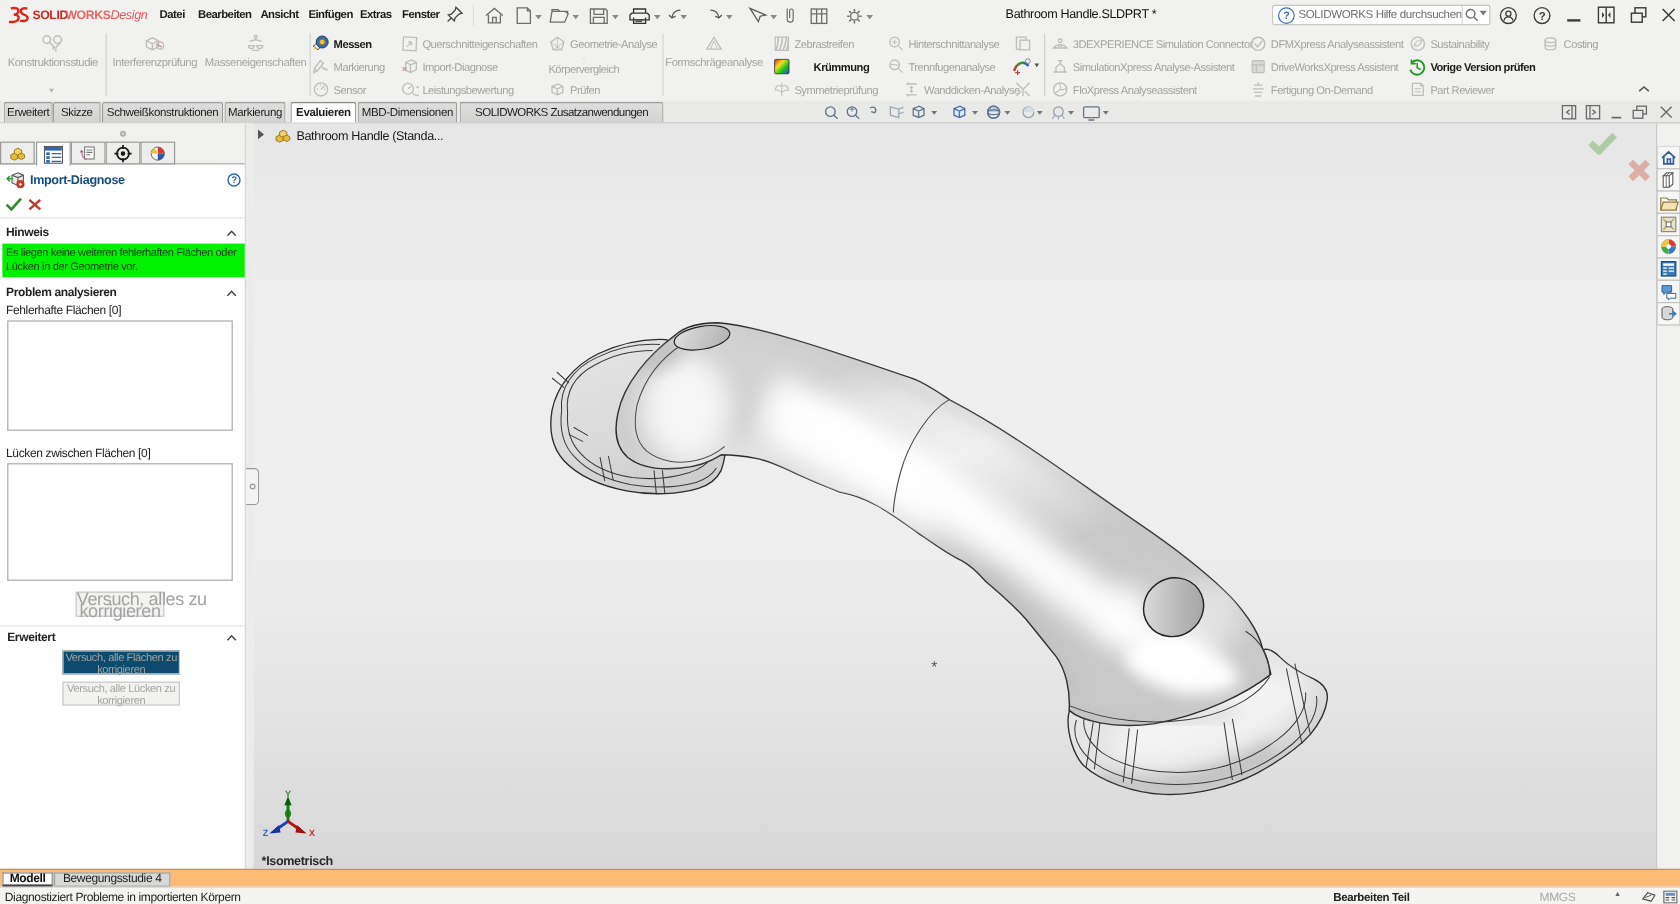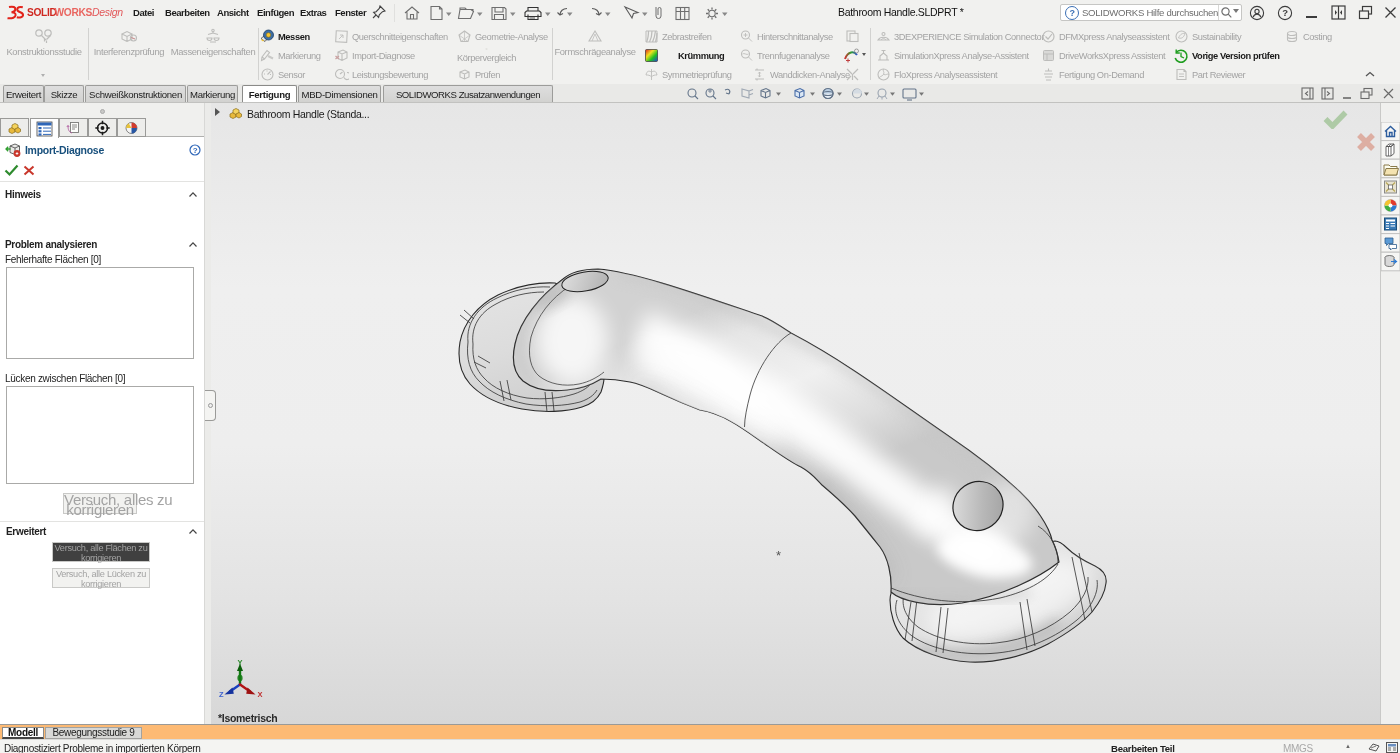--- a/index.html
+++ b/index.html
@@ -423,21 +423,21 @@
         <path d="M2 6 L6 2.5 L10 6" fill="none" stroke="#555" stroke-width="1.3"></path>
       </svg>
     </div>
 </div>
 
 <div class="abs" id="tabrow" style="left:0;top:84px;width:1400px;height:19px;background:#e9e9e7;border-bottom:1px solid #c2c2c0;box-sizing:border-box;">
   <div class="tab" style="left:3px;width:41px;">Erweitert</div>
   <div class="tab" style="left:44px;width:40px;">Skizze</div>
   <div class="tab" style="left:85px;width:101px;">Schweißkonstruktionen</div>
   <div class="tab" style="left:187px;width:51px;">Markierung</div>
-  <div class="tab" style="left:242px;width:55px;background:#fff;font-weight:bold;border-color:#8a8a88;">Fertigung</div>
+  <div class="tab" style="left:242px;width:55px;background:#fff;font-weight:bold;border-color:#8a8a88;">Evaluieren</div>
   <div class="tab" style="left:298px;width:83px;">MBD-Dimensionen</div>
   <div class="tab" style="left:383px;width:170px;letter-spacing:-0.45px;">SOLIDWORKS Zusatzanwendungen</div>
   <svg class="abs" style="left:685px;top:2px;" width="240" height="16" viewBox="0 0 240 16">
     <g fill="none" stroke="#64758a" stroke-width="1.1">
       <circle cx="7" cy="7" r="4"></circle>
         <line x1="10" y1="10" x2="13" y2="13"></line>
       <circle cx="25" cy="7" r="4"></circle>
         <line x1="28" y1="10" x2="31" y2="13"></line>
         <path d="M23 5 h4 M25 3 v4" stroke-width="0.8"></path>
       <path d="M40 4 C44 2 46 5 44 8 M44 8 L41 7 M44 8 L45 5"></path>
@@ -681,37 +681,38 @@
       </svg>
     <svg class="abs" style="left:23px;top:62px;" width="12" height="11" viewBox="0 0 12 11">
         <path d="M1.5 1.5 L10.5 9.5 M10.5 1.5 L1.5 9.5" stroke="#c9372c" stroke-width="2"></path>
       </svg>
     <div class="abs" style="left:0;top:78px;width:211px;height:1px;background:#e3e3e1;"></div>
 
     <div class="abs" style="left:5px;top:86px;font-weight:bold;color:#222;">Hinweis</div>
     <svg class="abs" style="left:188px;top:88px;" width="10" height="7" viewBox="0 0 10 7">
         <path d="M1.5 5.5 L5 1.8 L8.5 5.5" fill="none" stroke="#444" stroke-width="1.2"></path>
       </svg>
+    <div class="abs" style="left:2px;top:100px;width:203px;height:28px;background:#00f000;padding:2px 0 0 3px;box-sizing:border-box;color:#1a3a1a;line-height:11.5px;font-size:9.2px;letter-spacing:-0.3px;white-space:nowrap;">Es liegen keine weiteren fehlerhaften Flächen oder<br>Lücken in der Geometrie vor.</div>
 
     <div class="abs" style="left:5px;top:136px;font-weight:bold;color:#222;">Problem analysieren</div>
     <svg class="abs" style="left:188px;top:138px;" width="10" height="7" viewBox="0 0 10 7">
         <path d="M1.5 5.5 L5 1.8 L8.5 5.5" fill="none" stroke="#444" stroke-width="1.2"></path>
       </svg>
     <div class="abs" style="left:5px;top:151px;color:#222;">Fehlerhafte Flächen [0]</div>
     <div class="abs" style="left:6px;top:164px;width:188px;height:92px;background:#fff;border:1px solid #aaaaa8;box-sizing:border-box;"></div>
     <div class="abs" style="left:5px;top:270px;color:#222;">Lücken zwischen Flächen [0]</div>
     <div class="abs" style="left:6px;top:283px;width:188px;height:98px;background:#fff;border:1px solid #aaaaa8;box-sizing:border-box;"></div>
     <div class="abs" style="left:63px;top:390px;width:74px;height:21px;background:#f2f2f0;border:1px solid #c9c9c7;box-sizing:border-box;text-align:center;color:#a3a3a3;line-height:9.5px;padding-top:1px;font-size:15px;letter-spacing:-0.3px;white-space:nowrap;">Versuch, alles zu<br>korrigieren</div>
     <div class="abs" style="left:0;top:418px;width:211px;height:1px;background:#e3e3e1;"></div>
 
     <div class="abs" style="left:6px;top:423px;font-weight:bold;color:#222;">Erweitert</div>
     <svg class="abs" style="left:188px;top:425px;" width="10" height="7" viewBox="0 0 10 7">
         <path d="M1.5 5.5 L5 1.8 L8.5 5.5" fill="none" stroke="#444" stroke-width="1.2"></path>
       </svg>
-    <div class="abs" style="left:52px;top:439px;width:98px;height:20px;background:#404040;border:1px solid #c9c9c7;box-sizing:border-box;text-align:center;color:#a3a3a3;line-height:9.5px;padding-top:1px;font-size:9.2px;letter-spacing:-0.3px;white-space:nowrap;">Versuch, alle Flächen zu<br>korrigieren</div>
+    <div class="abs" style="left:52px;top:439px;width:98px;height:20px;background:#0c4a6e;border:1px solid #c9c9c7;box-sizing:border-box;text-align:center;color:#a3a3a3;line-height:9.5px;padding-top:1px;font-size:9.2px;letter-spacing:-0.3px;white-space:nowrap;">Versuch, alle Flächen zu<br>korrigieren</div>
     <div class="abs" style="left:52px;top:465px;width:98px;height:20px;background:#f2f2f0;border:1px solid #c9c9c7;box-sizing:border-box;text-align:center;color:#a3a3a3;line-height:9.5px;padding-top:1px;font-size:9.2px;letter-spacing:-0.3px;white-space:nowrap;">Versuch, alle Lücken zu<br>korrigieren</div>
 
     <div class="abs" style="left:204px;top:0;width:7px;height:621px;background:#ebebe9;border-left:1px solid #d8d8d6;box-sizing:border-box;"></div>
   </div>
 
   <div class="abs" style="left:205px;top:287px;width:11px;height:31px;background:#f4f4f2;border:1px solid #9a9a98;border-left:none;border-radius:0 4px 4px 0;box-sizing:border-box;"></div>
   <div class="abs" style="left:208px;top:300px;width:5px;height:5px;border:1px solid #999;border-radius:50%;box-sizing:border-box;background:#eee;"></div>
   <div class="abs" id="taskpane" style="left:1380px;top:0;width:20px;height:621px;background:#f0f0ee;border-left:1px solid #c9c9c7;box-sizing:border-box;">
     <svg class="abs" style="left:0px;top:19px;" width="19" height="150" viewBox="0 0 19 150">
       <g stroke="#c2c2c0" stroke-width="1" fill="#f6f6f4">
@@ -761,21 +762,21 @@
           <ellipse cx="5.5" cy="3" rx="4.5" ry="2" fill="#d8d8d8" stroke="#555" stroke-width="0.8"></ellipse>
           <path d="M1 3 V10 C1 11.1 3 12 5.5 12 C8 12 10 11.1 10 10 V3" fill="#d8d8d8" stroke="#555" stroke-width="0.8"></path>
           <path d="M7 7 L12 7 M10 5 L12.5 7 L10 9" stroke="#2e7bd2" stroke-width="1.2" fill="none"></path>
         </g>
     </svg>
   </div>
 </div>
 
 <div class="abs" id="bottombar" style="left:0;top:724px;width:1400px;height:15px;background:#fdba74;border-top:1px solid #9a9a98;box-sizing:border-box;">
   <div class="abs" style="left:2px;top:2px;width:42px;height:12px;background:#fff;border:1px solid #8a8a88;border-bottom:2px solid #444;box-sizing:border-box;text-align:center;font-weight:bold;color:#111;line-height:9px;">Modell</div>
-  <div class="abs" style="left:45px;top:2px;width:97px;height:12px;background:#d8d8d6;border:1px solid #a2a2a0;box-sizing:border-box;text-align:center;color:#222;line-height:10px;">Bewegungsstudie 9</div>
+  <div class="abs" style="left:45px;top:2px;width:97px;height:12px;background:#d8d8d6;border:1px solid #a2a2a0;box-sizing:border-box;text-align:center;color:#222;line-height:10px;">Bewegungsstudie 4</div>
 </div>
 
 <div class="abs" id="statusbar" style="left:0;top:739px;width:1400px;height:14px;background:#f4f4f2;border-top:1px solid #dcdcda;box-sizing:border-box;">
   <div class="abs" style="left:4px;top:3px;color:#222;">Diagnostiziert Probleme in importierten Körpern</div>
   <div class="abs" style="left:1111px;top:3px;color:#222;font-weight:bold;font-size:9.6px;">Bearbeiten Teil</div>
   <div class="abs" style="left:1283px;top:3px;color:#a8a8a8;">MMGS</div>
   <div class="abs" style="left:1345px;top:3px;color:#666;font-size:6px;">▲</div>
   <svg class="abs" style="left:1368px;top:2px;" width="12" height="11" viewBox="0 0 12 11">
       <path d="M1 7 L5 2 L11 4 L8 9 Z" fill="none" stroke="#555" stroke-width="1"></path>
       <path d="M3 6 L8 4" stroke="#555" stroke-width="0.8"></path>

